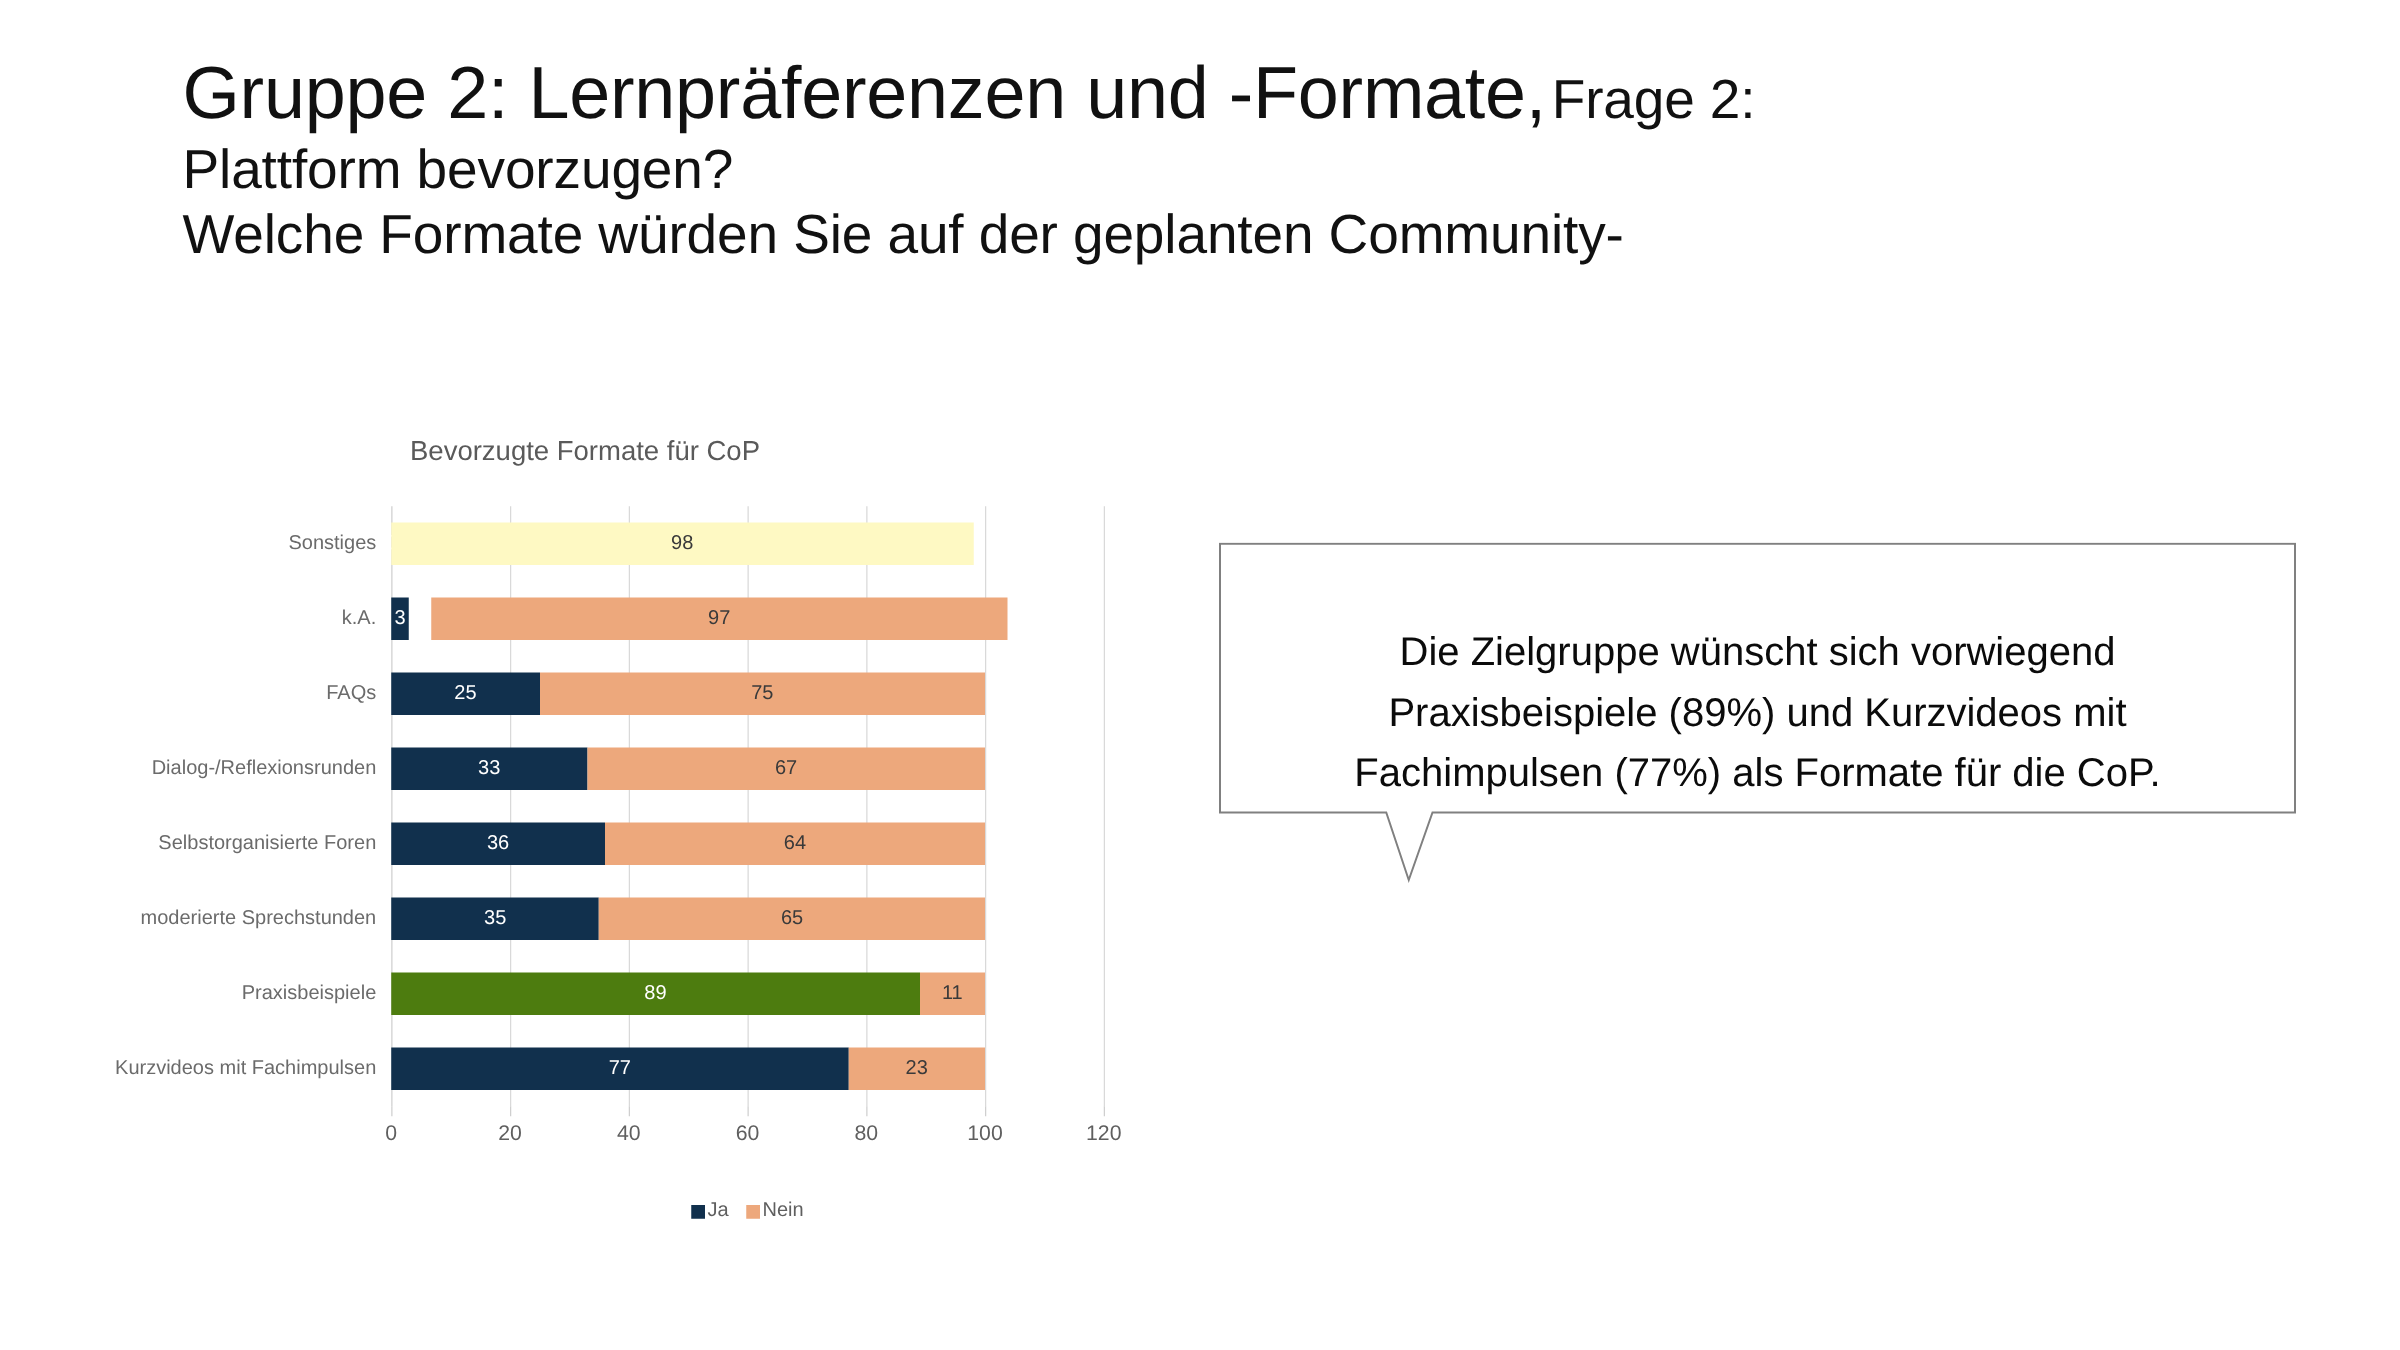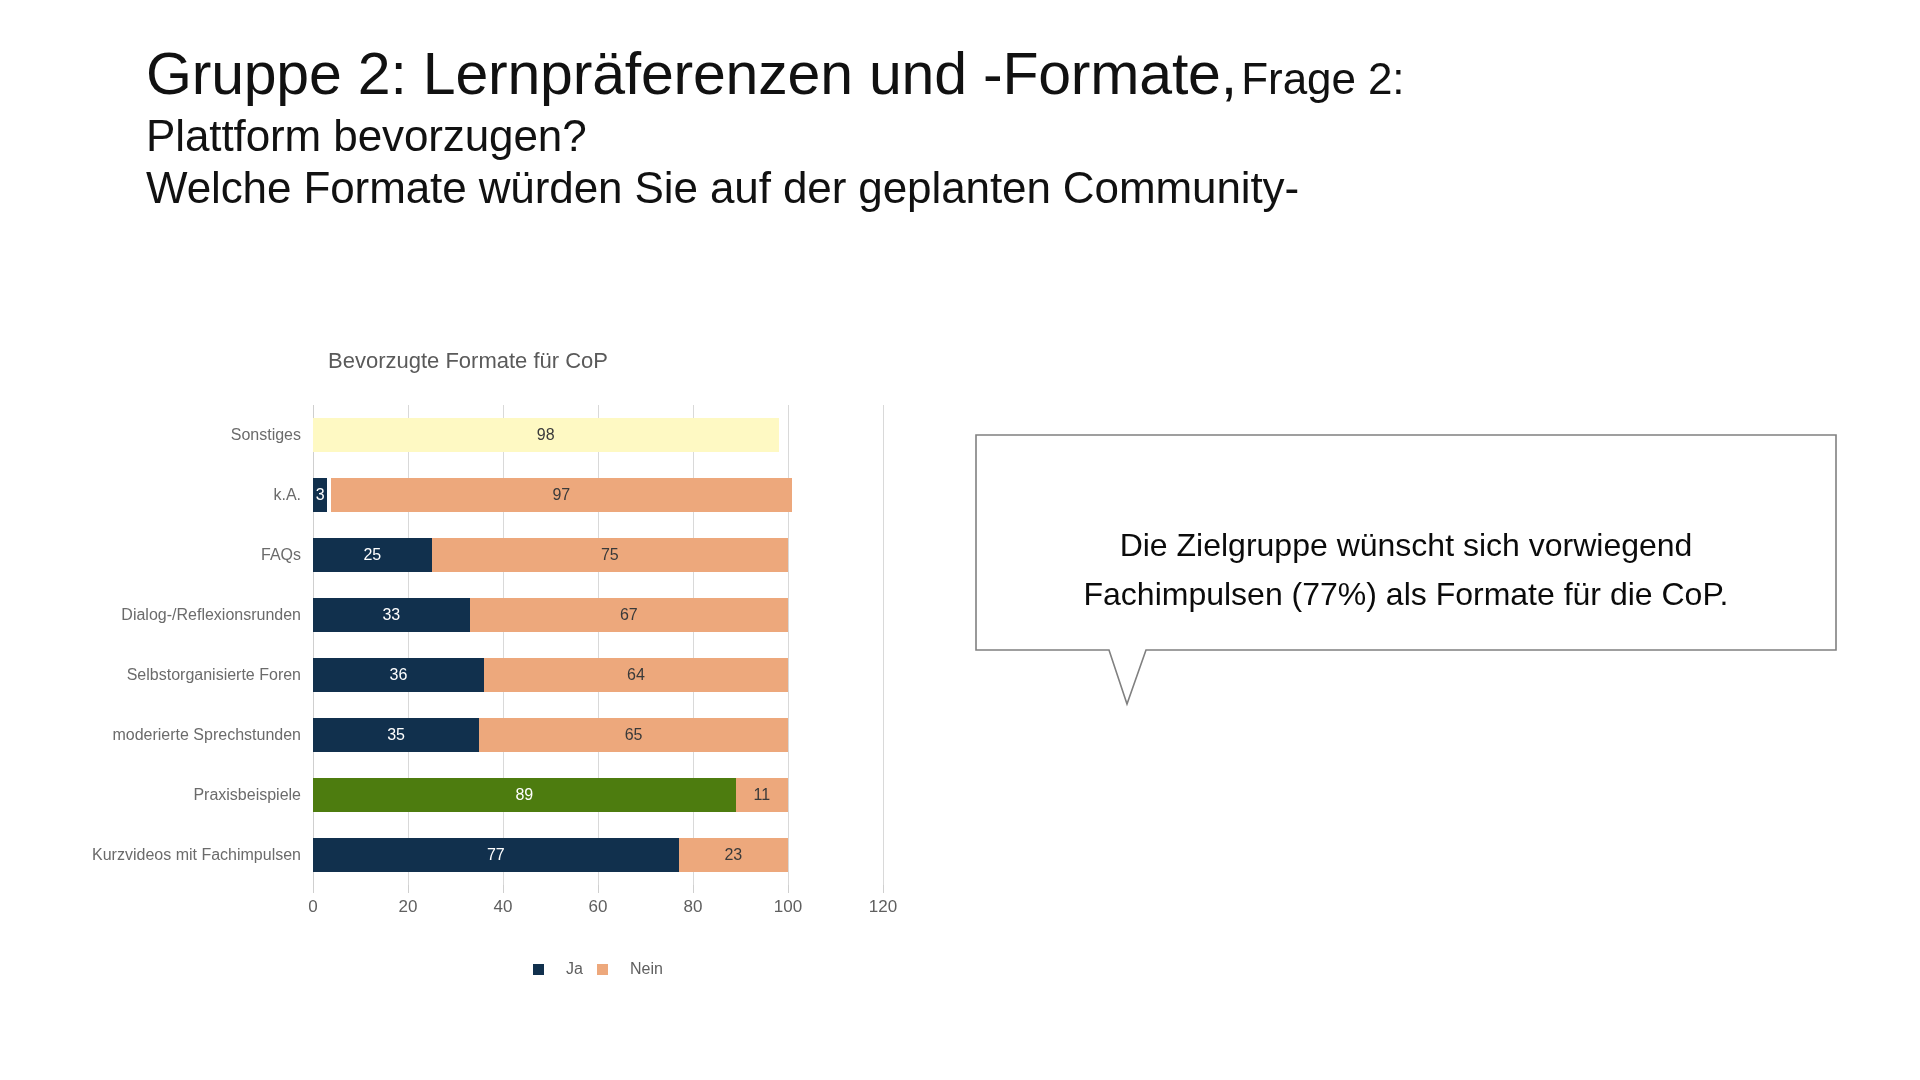--- a/index.html
+++ b/index.html
@@ -147,21 +147,21 @@
     display: flex;
     align-items: center;
     justify-content: center;
     gap: 14px;
     font-size: 16px;
     color: #5f5f5f;
   }
   .legend-item {
     display: flex;
     align-items: center;
-    gap: 22px;
+    gap: 2px;
     white-space: nowrap;
   }
   .legend-swatch {
     width: 11px;
     height: 11px;
     display: inline-block;
   }
 
   
   #callout {
@@ -226,21 +226,21 @@
           </div>
           <div class="seg seg-nein" style="left: 0px; width: 465.5px; background: #fef9c3;">
             <span class="seg-label">98</span>
           </div>
         </div>
         <div class="bar-row" style="top: 73px;">
           <div class="cat-label">k.A.</div>
           <div class="seg seg-ja" style="left: 0px; width: 14.25px; background: rgb(17, 48, 77);">
             <span class="seg-label">3</span>
           </div>
-          <div class="seg seg-nein" style="left: 18px; width: 460.75px; background: rgb(237, 168, 124);">
+          <div class="seg seg-nein" style="left: 32px; width: 460.75px; background: rgb(237, 168, 124);">
             <span class="seg-label">97</span>
           </div>
         </div>
         <div class="bar-row" style="top: 133px;">
           <div class="cat-label">FAQs</div>
           <div class="seg seg-ja" style="left: 0px; width: 118.75px; background: rgb(17, 48, 77);">
             <span class="seg-label">25</span>
           </div>
           <div class="seg seg-nein" style="left: 118.75px; width: 356.25px; background: rgb(237, 168, 124);">
             <span class="seg-label">75</span>
@@ -322,15 +322,16 @@
       </div>
     </div>
 </div>
 
 <div id="callout">
   <svg width="862" height="280" viewBox="0 0 862 280">
     <path id="callout-path" d="M1,1 L861,1 L861,216 L171,216 L152,270 L134,216 L1,216 Z" fill="#ffffff" stroke="#808080" stroke-width="1.6"></path>
   </svg>
   <div id="callout-text">
     <div>Die Zielgruppe wünscht sich vorwiegend</div>
+    <div>Praxisbeispiele (89%) und Kurzvideos mit</div>
     <div>Fachimpulsen (77%) als Formate für die CoP.</div>
   </div>
 </div>
 
 </body></html>

